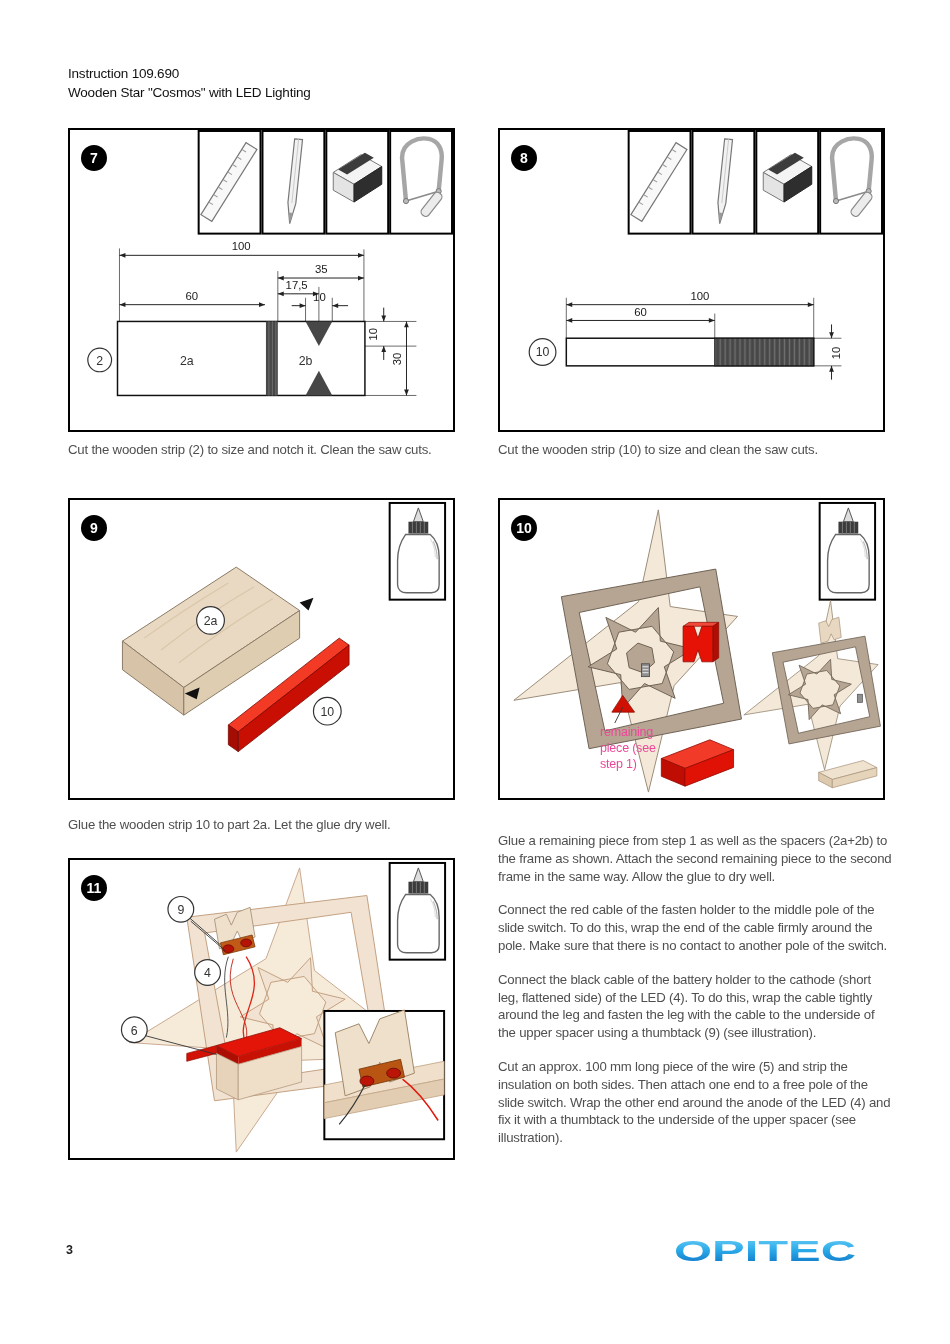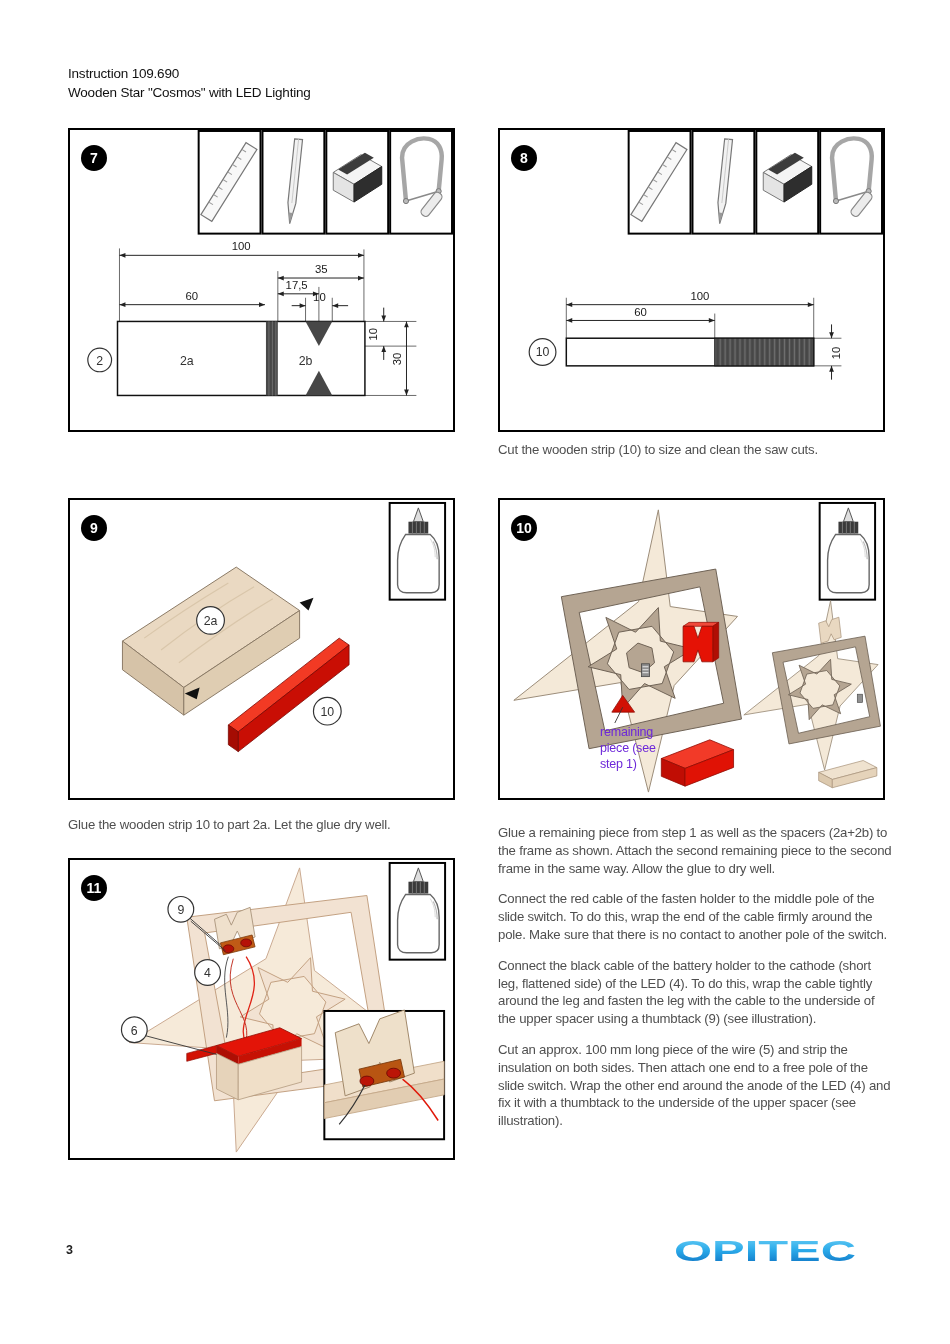--- a/index.html
+++ b/index.html
@@ -8,30 +8,30 @@
   .hdr{position:absolute;left:68px;top:64px;font-size:13.5px;font-weight:normal;
        color:#111;line-height:19px;letter-spacing:-0.2px}
   .panel{position:absolute;background:#fff;border:2px solid #000}
   .panel svg{position:absolute;left:0;top:0;width:100%;height:100%}
   .badge{position:absolute;left:11px;top:15px;width:26px;height:26px;border-radius:50%;
          background:#000;color:#fff;font-weight:bold;font-size:14px;text-align:center;
          line-height:26px;z-index:5}
   .cap{position:absolute;font-size:13.2px;color:#4f4f4f;letter-spacing:-0.2px;line-height:17.8px}
   .coltext{position:absolute;left:498px;top:816px;width:394px;font-size:13.2px;color:#4f4f4f;
            letter-spacing:-0.2px;line-height:17.8px}
-  .coltext p{margin:8px 0 13px 0}
+  .coltext p{margin:16px 0 13px 0}
   .pagenum{position:absolute;left:66px;top:1243px;font-size:12.5px;font-weight:bold;color:#222}
   .logo{position:absolute;left:671px;top:1236px}
   svg text{font-family:"Liberation Sans",sans-serif}
   .dl{stroke:#222;stroke-width:1;fill:none}
   .el{stroke:#444;stroke-width:0.8;fill:none}
   .dt{font-size:11.5px;fill:#1a1a1a;text-anchor:middle}
   .pl{font-size:12.5px;fill:#333;text-anchor:middle}
   .circ{fill:#fff;stroke:#333;stroke-width:1.2}
-  .ann{position:absolute;font-size:12.5px;color:#6d28d9;line-height:16px;letter-spacing:-0.2px}
+  .ann{position:absolute;font-size:12.5px;color:#ec4899;line-height:16px;letter-spacing:-0.2px}
 </style>
 </head>
 <body>
 
 <div id="page">
 
   <svg style="position:absolute;width:0;height:0" aria-hidden="true">
     <defs>
       <g id="tool-ruler">
         <rect x="1" y="1" width="62.5" height="104" fill="#fff" stroke="#000" stroke-width="2"></rect>
@@ -139,20 +139,21 @@
         <line x1="208" y1="194" x2="208" y2="269" stroke="#6f6f6f"></line>
       <polygon points="238,194 265,194 251.5,219" fill="#474747"></polygon>
       <polygon points="238,269 265,269 251.5,244" fill="#474747"></polygon>
 
       <circle class="circ" cx="30" cy="233" r="12"></circle>
       <text class="pl" x="30" y="238">2</text>
       <text class="pl" x="118" y="238">2a</text>
       <text class="pl" x="238" y="238">2b</text>
     </svg>
   </div>
+  <div class="cap" style="left:68px;top:441px;width:387px">Cut the wooden strip (2) to size and notch it. Clean the saw cuts.</div>
 
   <div class="panel" style="left:498px;top:128px;width:383px;height:300px">
     <div class="badge">8</div>
     <svg viewBox="0 0 387 304" preserveAspectRatio="none">
       <defs>
         <marker id="a8" viewBox="0 0 10 10" refX="10" refY="5" markerWidth="10" markerHeight="6" orient="auto-start-reverse">
           <path d="M0,1 L10,5 L0,9 Z" fill="#222"></path>
         </marker>
         <pattern id="h8" width="5" height="8" patternUnits="userSpaceOnUse">
           <rect width="5" height="8" fill="#474747"></rect>

